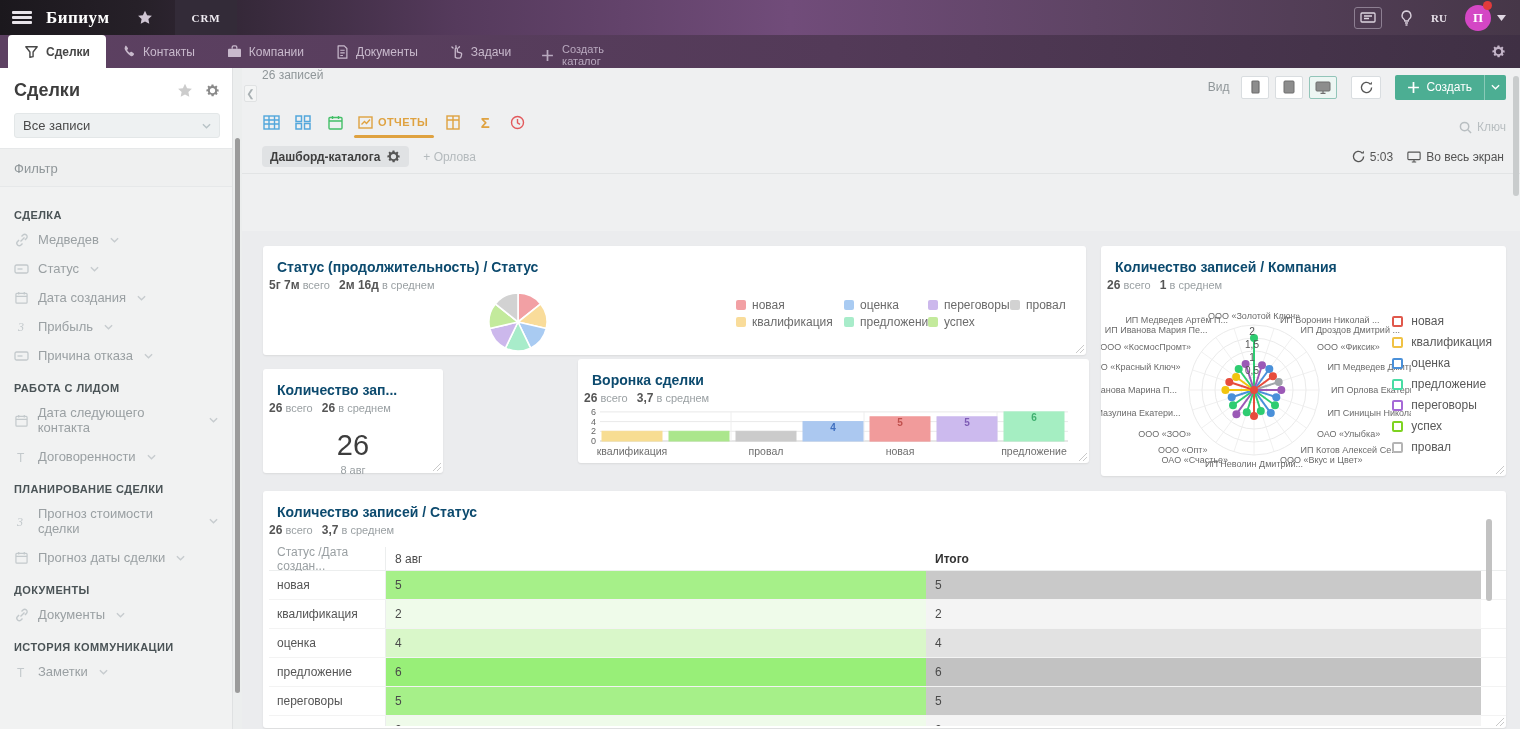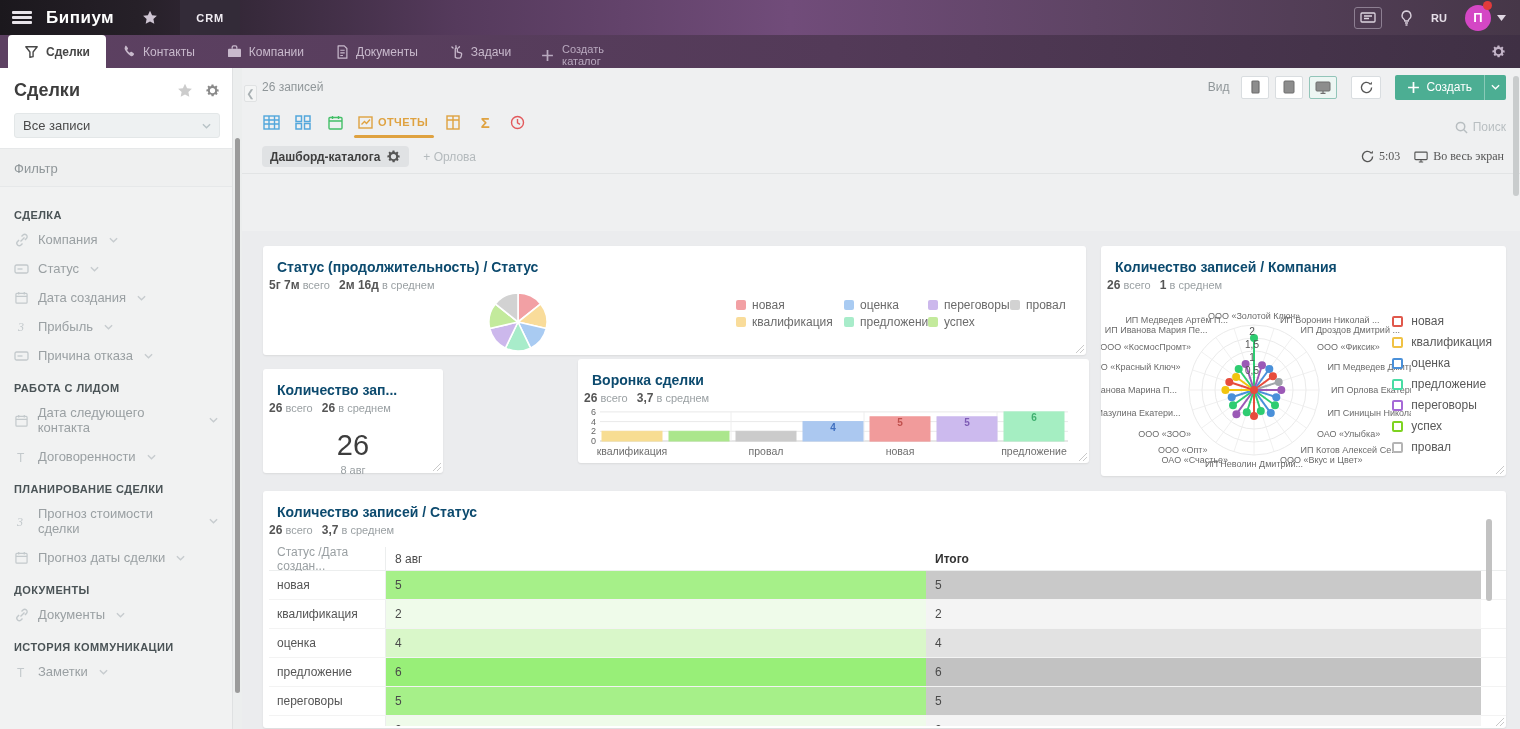--- a/index.html
+++ b/index.html
@@ -4,21 +4,21 @@
 <style>
   * { box-sizing: border-box; margin:0; padding:0; }
   html,body { width:1520px; height:729px; overflow:hidden; }
   body { font-family:"Liberation Sans","DejaVu Sans",sans-serif; background:#ebedee; position:relative; font-size:12px; color:#555;}
   svg { display:block; }
   .ico { display:inline-flex; align-items:center; justify-content:center; }
 
   
   .topbar { position:absolute; left:0; top:0; width:1520px; height:35px;
     background:linear-gradient(to right,#1b181d 0%,#262028 9%,#553a5c 30%,#714c7a 52%,#5e4464 72%,#463748 100%);
-    display:flex; align-items:center; color:#fff; z-index:30;}
+    display:flex; align-items:center; color:#fff; z-index:30;font-family:Liberation Serif, serif;}
   .burger { width:20px; height:13px; margin-left:12px; display:flex; flex-direction:column; justify-content:space-between; cursor:pointer;}
   .burger div { height:3px; background:#e8e4ea; border-radius:1px;}
   .brand { font-size:17px; font-weight:bold; letter-spacing:.5px; margin-left:14px;}
   .top-star { margin-left:28px; color:#cfc5d3;}
   .crm-tab { margin-left:22px; height:35px; padding:0 16px; background:#332b38; display:flex; align-items:center; font-size:11px; font-weight:bold; letter-spacing:1px; color:#f0ecf2;}
   .top-right { margin-left:auto; display:flex; align-items:center; gap:18px; padding-right:14px;}
   .screen-btn { width:28px; height:22px; border:1px solid #8d7f92; border-radius:3px; display:flex; align-items:center; justify-content:center; color:#ddd5e0;}
   .lang { font-size:11px; font-weight:bold; color:#e6dfe8;}
   .avatar-wrap { position:relative; display:flex; align-items:center; gap:6px;}
   .avatar { width:26px; height:26px; border-radius:50%; background:#d447c5; color:#fff; font-weight:bold; font-size:13px; display:flex; align-items:center; justify-content:center;}
@@ -48,42 +48,42 @@
   .sb-group-title { font-size:11px; font-weight:bold; color:#4a5356; letter-spacing:.4px; padding:12px 14px 4px;}
   .sb-item { display:flex; align-items:center; gap:9px; padding:7px 14px; color:#9aa0a3; font-size:13px; cursor:pointer;}
   .sb-item .f-ico { color:#c3c9cc; width:15px; display:flex; justify-content:center; font-size:12px;}
   .sb-item .chev { color:#c6cbce; margin-left:2px;}
   .sb-scroll { position:absolute; left:233px; top:68px; width:9px; bottom:0; background:#eceeee; z-index:11;}
   .sb-scroll-thumb { position:absolute; left:2px; top:70px; width:5px; height:555px; background:#9b9b9b; border-radius:3px;}
   .collapse-btn { position:absolute; left:244px; top:85px; width:13px; height:17px; background:#f4f5f5; border:1px solid #e0e2e3; border-radius:2px; color:#a9b0b3; font-size:10px; display:flex; align-items:center; justify-content:center; cursor:pointer; z-index:12;}
 
   
   .main { position:absolute; left:242px; top:68px; right:0; bottom:0; background:#eff0f1;}
-  .row1 { display:flex; align-items:center; height:38px; padding:0 14px 0 20px;gap:18px;}
+  .row1 { display:flex; height:38px; padding:0 14px 0 20px;gap:18px;}
   .records { color:#8f9699; font-size:12px;}
   .row1-right { margin-left:auto; display:flex; align-items:center; gap:6px;}
   .view-label { color:#8f9699; margin-right:6px;}
   .dev-btn { width:28px; height:23px; background:#fff; border:1px solid #d9dde0; border-radius:2px; display:flex; align-items:center; justify-content:center; color:#6e6e6e; cursor:pointer;}
   .dev-btn.sel { border-color:#92c5b9; background:#edf6f3;}
   .refresh-btn { width:30px; height:23px; background:#fff; border:1px solid #d9dde0; border-radius:2px; display:flex; align-items:center; justify-content:center; color:#555; margin-left:8px; cursor:pointer;}
   .create-btn { margin-left:8px; height:25px; background:#4cae93; border-radius:2px; color:#fff; display:flex; align-items:center; cursor:pointer; overflow:hidden;}
   .create-main { display:flex; align-items:center; gap:6px; padding:0 12px; font-size:12px;}
   .create-caret { width:22px; height:100%; display:flex; align-items:center; justify-content:center; border-left:1px solid rgba(255,255,255,.35);}
   .row2 { display:flex; align-items:flex-end; height:28px; padding:0 14px 0 18px; position:relative;}
   .vicons { display:flex; align-items:center; gap:10px;}
   .vicon { width:22px; height:20px; display:flex; align-items:center; justify-content:center; cursor:pointer;}
   .reports-tab { display:flex; align-items:center; gap:5px; color:#dfa240; font-weight:bold; font-size:11px; letter-spacing:.4px; padding:0 4px 0 2px; cursor:pointer; position:relative; height:24px;}
   .reports-tab .under { position:absolute; left:-2px; right:-2px; bottom:-4px; height:3px; background:#dfa240; border-radius:2px;}
   .search { margin-left:auto; display:flex; align-items:center; gap:5px; color:#b8bec1; cursor:pointer;}
   .row3 { display:flex; align-items:center; height:34px; padding:0 16px 0 20px; border-bottom:1px solid #e2e4e5; margin-top:6px;}
   .dash-chip { height:21px; background:#e0e2e4; border-radius:4px; display:flex; align-items:center; gap:6px; padding:0 8px; color:#3f3f3f; font-size:12px; font-weight:bold; cursor:pointer;}
   .dash-chip .g { color:#555;}
   .dash-create { color:#b4babd; margin-left:14px; cursor:pointer;}
   .row3-right { margin-left:auto; display:flex; align-items:center; gap:14px; color:#555;}
-  .r3item { display:flex; align-items:center; gap:5px; cursor:pointer;font-family:Liberation Serif, serif;}
+  .r3item { display:flex; align-items:center; gap:5px; cursor:pointer;}
 
   
   .board { position:absolute; left:0; top:163px; right:0; bottom:0; background:#ebecee;}
   .card { position:absolute; background:#fff; border-radius:3px; box-shadow:0 1px 2px rgba(0,0,0,.08); }
   .card h3 { font-size:14px; color:#0c4a6e; padding:13px 14px 0; }
   .card .stats { padding:3px 6px 0; color:#9aa0a3; font-size:11px;}
   .card .stats b { color:#555; font-size:12px;}
   .rsz { position:absolute; right:2px; bottom:2px; width:8px; height:8px; background:
       linear-gradient(135deg, transparent 0 5px, #c9c9c9 5px 6px, transparent 6px 8px, #c9c9c9 8px 9px, transparent 9px) ; cursor:nwse-resize;}
   .legend-grid { position:absolute; right:16px; top:50px; display:grid; grid-auto-flow:column; grid-template-rows:17px 17px; grid-template-columns:108px 84px 82px 60px; align-items:center;}
@@ -244,21 +244,21 @@
   </div>
   <div class="sb-filter">Фильтр</div>
   <div class="sb-groups" id="sb-groups">
       <div class="sb-group-title">СДЕЛКА</div>
       <div class="sb-item">
         <span class="f-ico">
           <svg width="14" height="14" viewBox="0 0 14 14" fill="none" stroke="currentColor" stroke-width="1.4">
             <path d="M5.5 8.5l4-4M6.5 3.5l1.5-1.5a2.4 2.4 0 0 1 3.4 3.4L9.9 6.9M7.5 10.5L6 12a2.4 2.4 0 0 1-3.4-3.4l1.5-1.5"></path>
           </svg>
         </span>
-        <span>Компания</span>
+        <span>Медведев</span>
         <span class="ico chev">
           <svg width="9" height="6" viewBox="0 0 10 6" fill="none" stroke="currentColor" stroke-width="1.5">
             <path d="M1 1l4 4 4-4"></path>
           </svg>
         </span>
       </div>
       <div class="sb-item">
         <span class="f-ico">
           <svg width="15" height="10" viewBox="0 0 15 10" fill="none" stroke="currentColor" stroke-width="1.3">
             <rect x="1" y="1" width="13" height="8" rx="1.5"></rect>
@@ -504,21 +504,21 @@
           </svg>
         </span>
     </div>
     <div class="search">
       <span class="ico">
           <svg width="13" height="13" viewBox="0 0 14 14" fill="none" stroke="currentColor" stroke-width="1.6">
             <circle cx="6" cy="6" r="4.5"></circle>
             <path d="M9.5 9.5L13 13"></path>
           </svg>
         </span>
-      <span>Поиск</span>
+      <span>Ключ</span>
     </div>
   </div>
   <div class="row3">
     <div class="dash-chip">
       <span>Дашборд-каталога</span>
       <span class="ico g">
           <svg width="15" height="15" viewBox="0 0 16 16" fill="currentColor">
             <path d="M8 5.2A2.8 2.8 0 1 0 8 10.8 2.8 2.8 0 0 0 8 5.2zm6.6 4l-1.5-.3a5 5 0 0 1-.5 1.3l.9 1.3-1.4 1.4-1.3-.9c-.4.2-.8.4-1.3.5l-.3 1.5H7l-.3-1.5c-.5-.1-.9-.3-1.3-.5l-1.3.9-1.4-1.4.9-1.3c-.2-.4-.4-.8-.5-1.3L1.5 9V7l1.5-.3c.1-.5.3-.9.5-1.3l-.9-1.3L4 2.7l1.3.9c.4-.2.8-.4 1.3-.5L7 1.5h2l.3 1.6c.5.1.9.3 1.3.5l1.3-.9 1.4 1.4-.9 1.3c.2.4.4.8.5 1.3l1.6.3v2z"></path>
           </svg>
         </span>

